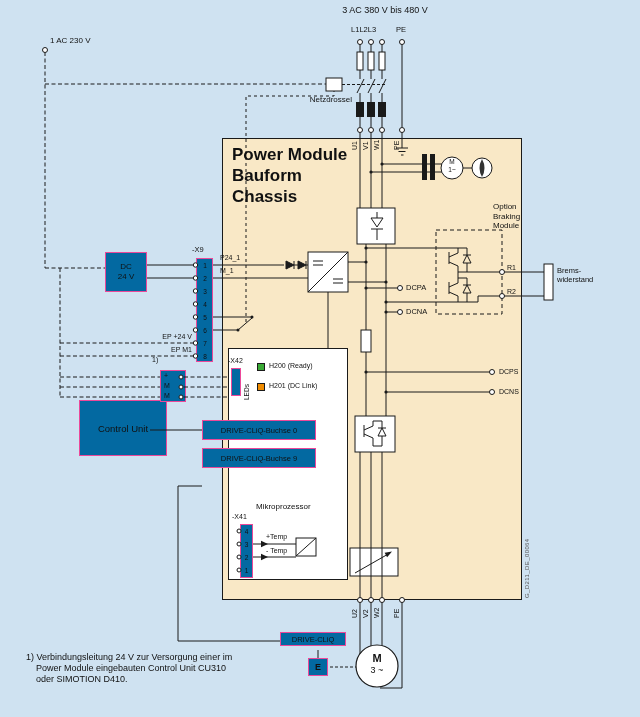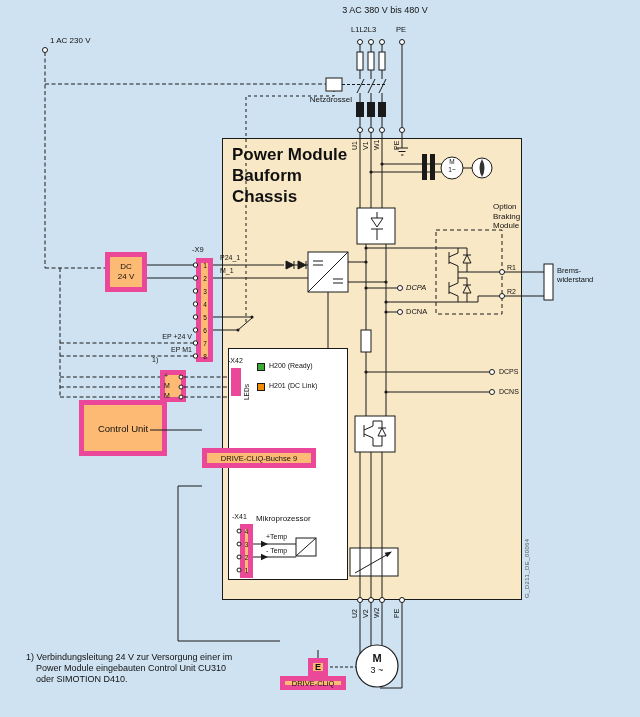--- a/index.html
+++ b/index.html
@@ -1,18 +1,18 @@
 <!DOCTYPE html>
 <html><head>
 <meta charset="utf-8">
 <style>
   html,body{margin:0;padding:0;}
   body{font-family:"Liberation Sans",sans-serif;background:#e8eef4;}
   #canvas{position:relative;width:640px;height:717px;background:#cfe2f1;overflow:hidden;}
-  .box{position:absolute;background:#fdba74;border:5px solid #ec4899;box-sizing:border-box;
+  .box{position:absolute;background:#0369a1;border:1px solid #ec4899;box-sizing:border-box;
        display:flex;align-items:center;justify-content:center;text-align:center;color:#111;}
   .lbl{position:absolute;white-space:pre;color:#111;line-height:1.15;}
   .vlab{position:absolute;transform-origin:0 0;transform:rotate(-90deg);white-space:pre;color:#111;}
   .sq{position:absolute;box-sizing:border-box;border:1px solid #1a1a1a;}
   svg{position:absolute;left:0;top:0;}
 </style>
 </head>
 <body>
 
 <div id="canvas">
@@ -29,27 +29,30 @@
   <div class="box" style="left:196px;top:258px;width:17px;height:104px;"></div>
 
   <div class="box" style="left:79px;top:400px;width:88px;height:56px;font-size:9.5px;">
     <span>Control Unit</span>
   </div>
 
   <div class="box" style="left:160px;top:370px;width:26px;height:32px;"></div>
 
   <div class="box" style="left:231px;top:368px;width:10px;height:28px;"></div>
 
+  <div class="box" style="left:202px;top:420px;width:114px;height:20px;font-size:7.5px;">
+    <span>DRIVE-CLiQ-Buchse  0</span>
+  </div>
   <div class="box" style="left:202px;top:448px;width:114px;height:20px;font-size:7.5px;">
     <span>DRIVE-CLiQ-Buchse  9</span>
   </div>
 
   <div class="box" style="left:240px;top:524px;width:13px;height:54px;"></div>
 
-  <div class="box" style="left:280px;top:632px;width:66px;height:14px;font-size:7.5px;margin-top:44px;">
+  <div class="box" style="left:280px;top:632px;width:66px;height:14px;font-size:7.5px;">
     <span>DRIVE-CLiQ</span>
   </div>
 
   <div class="box" style="left:308px;top:658px;width:20px;height:18px;font-size:9px;font-weight:bold;">
     <span>E</span>
   </div>
 
   <div class="sq" style="left:257px;top:363px;width:8px;height:8px;background:#3aaa35;"></div>
   <div class="sq" style="left:257px;top:383px;width:8px;height:8px;background:#f08c00;"></div>
 
@@ -258,21 +261,21 @@
 1~</div>
 
   <div class="lbl" style="left: 447px; top: 202px; font-size: 8px; line-height: 9.5px; white-space: pre; margin-left: 46px;">Option
 Braking
 Module</div>
   <div class="lbl" style="left:507px;top:264px;font-size:7px;">R1</div>
   <div class="lbl" style="left:507px;top:288px;font-size:7px;">R2</div>
   <div class="lbl" style="left: 557px; top: 266px; font-size: 7.5px; line-height: 9px; white-space: pre;">Brems-
 widerstand</div>
 
-  <div class="lbl" style="left:406px;top:284px;font-size:7.5px;font-style:italic;">DCPA</div>
+  <div class="lbl" style="left:406px;top:284px;font-size:7.5px;">DCPA</div>
   <div class="lbl" style="left:406px;top:308px;font-size:7.5px;">DCNA</div>
   <div class="lbl" style="left:499px;top:368px;font-size:7px;">DCPS</div>
   <div class="lbl" style="left:499px;top:388px;font-size:7px;">DCNS</div>
 
   <div class="lbl" style="left:192px;top:246px;font-size:7.5px;">-X9</div>
   <div class="lbl" style="left: 201px; top: 258.5px; width: 8px; text-align: center; font-size: 6.5px; line-height: 13px; white-space: pre;">1
 2
 3
 4
 5
@@ -285,21 +288,21 @@
   <div class="lbl" style="left:158px;top:346px;width:34px;text-align:right;font-size:7px;">EP M1</div>
   <div class="lbl" style="left:152px;top:356px;font-size:7px;">1)</div>
   <div class="lbl" style="left:164px;top:372px;font-size:7px;">+</div>
   <div class="lbl" style="left:164px;top:382px;font-size:7px;">M</div>
   <div class="lbl" style="left:164px;top:392px;font-size:7px;">M</div>
 
   <div class="lbl" style="left:228px;top:357px;font-size:7px;">-X42</div>
   <div class="vlab" style="left:243px;top:400px;font-size:6.5px;">LEDs</div>
   <div class="lbl" style="left:269px;top:362px;font-size:7px;">H200 (Ready)</div>
   <div class="lbl" style="left:269px;top:382px;font-size:7px;">H201 (DC Link)</div>
-  <div class="lbl" style="left:256px;top:502px;font-size:8px;margin-top:12px;">Mikroprozessor</div>
+  <div class="lbl" style="left:256px;top:502px;font-size:8px;">Mikroprozessor</div>
   <div class="lbl" style="left:232px;top:513px;font-size:7px;">-X41</div>
   <div class="lbl" style="left: 242.5px; top: 524.5px; width: 8px; text-align: center; font-size: 6.5px; line-height: 13px; white-space: pre;">4
 3
 2
 1</div>
   <div class="lbl" style="left:266px;top:533px;font-size:7px;">+Temp</div>
   <div class="lbl" style="left:266px;top:547px;font-size:7px;">- Temp</div>
 
   <div class="vlab" style="left:351px;top:618px;font-size:7px;">U2</div>
   <div class="vlab" style="left:362px;top:618px;font-size:7px;">V2</div>

